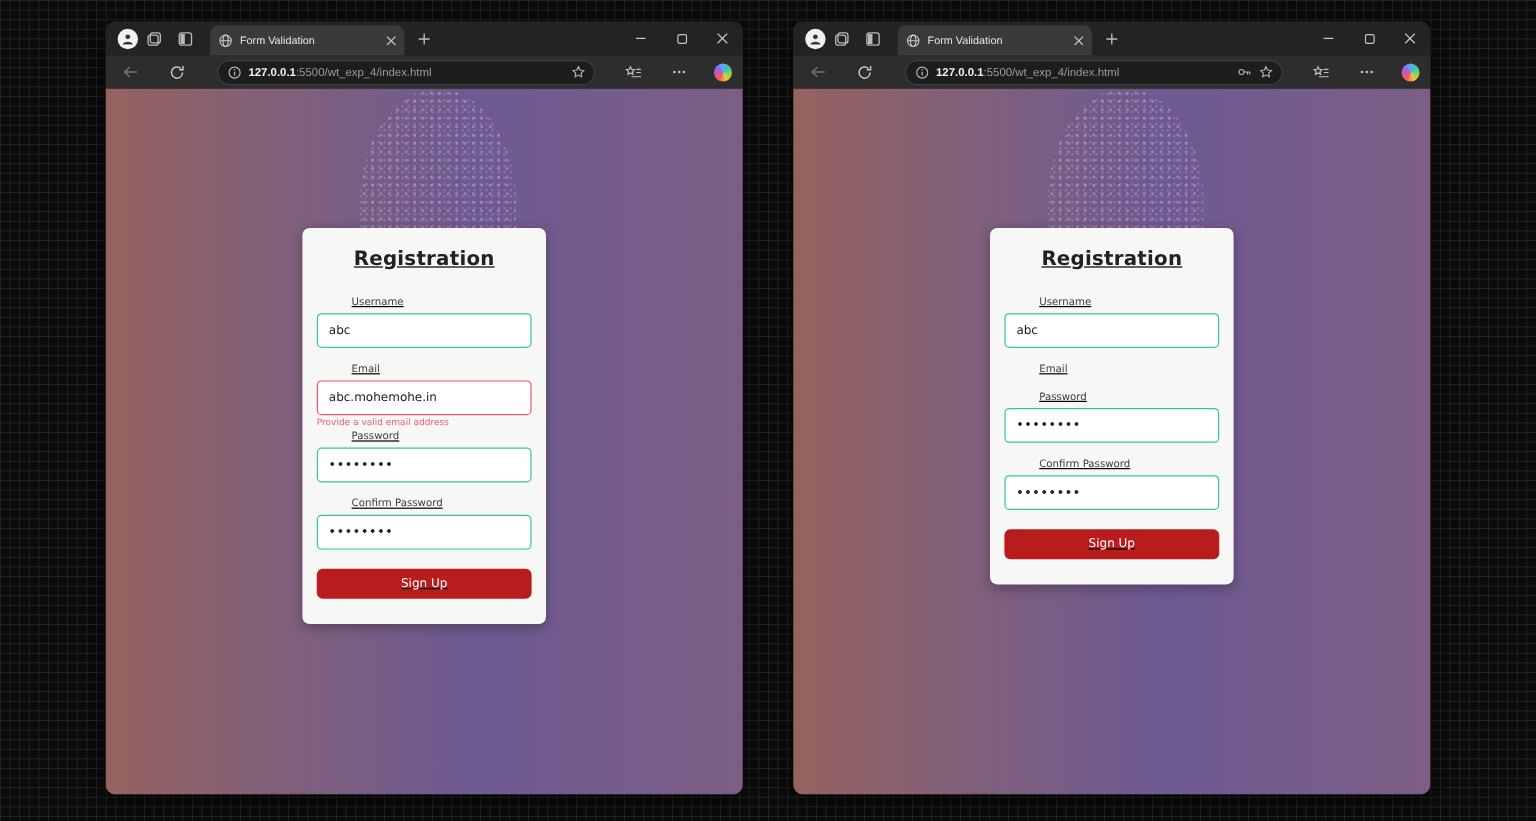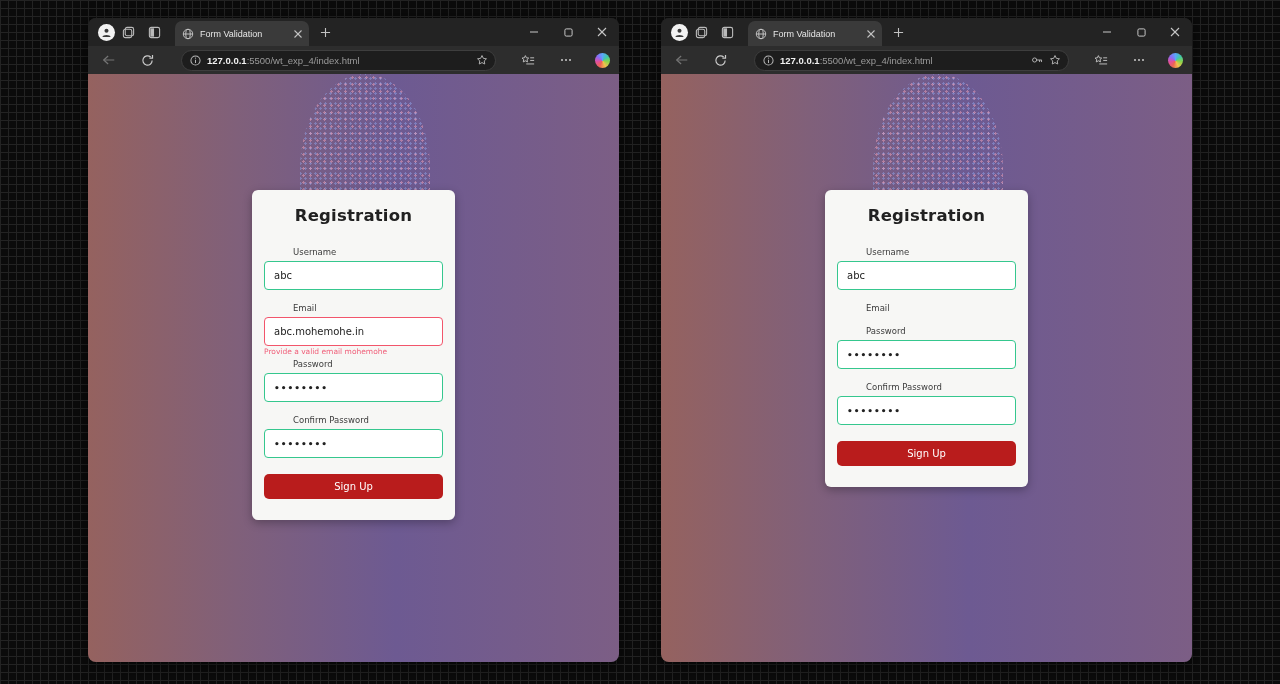--- a/index.html
+++ b/index.html
@@ -27,21 +27,21 @@
   .titlebar {
     height:28px; background:#232323; display:flex; align-items:center;
     padding-left:10px; position:relative;
   }
   .avatar-btn {
     width:17px; height:17px; border-radius:50%; background:#f2f2f2;
     display:flex; align-items:center; justify-content:center; flex:0 0 auto;
   }
   .tb-icon { width:26px; height:26px; display:flex; align-items:center; justify-content:center; color:#b9b9b9; flex:0 0 auto; }
   .tab {
-    margin-left:8px; align-self:flex-end; height:25px; width:134px;
+    margin-left:8px; align-self:flex-end; height:25px; width:162px;
     background:#3a3a3a; border-radius:7px 7px 0 0;
     display:flex; align-items:center; padding:0 7px; gap:6px; flex:0 0 auto;
   }
   .tab-title { font-size:9px; color:#e6e6e6; flex:1; white-space:nowrap; overflow:hidden; }
   .tab-close, .newtab-btn { color:#c2c2c2; display:flex; align-items:center; justify-content:center; }
   .newtab-btn { width:24px; height:24px; margin-left:4px; }
   .win-controls { position:absolute; right:0; top:0; height:28px; display:flex; }
   .win-btn { width:34px; height:28px; display:flex; align-items:center; justify-content:center; color:#c7c7c7; }
 
   
@@ -79,20 +79,21 @@
     background-image:
       radial-gradient(rgba(255,170,190,.45) 1px, transparent 1.3px),
       radial-gradient(rgba(150,180,255,.40) 1px, transparent 1.3px);
     background-size:7px 7px, 5px 5px;
     background-position:0 0, 3px 2px;
   }
   .card {
     position:relative; width:203px; margin:116px auto 0;
     background:#f7f7f5; border-radius:6px; box-shadow:0 3px 10px rgba(0,0,0,.28);
     padding:16px 12px 21px;
+    text-decoration:underline;
   }
   .card h1 {
     text-align:center; font-size:16.5px; font-weight:bold; color:#212121;
     margin-bottom:22px; letter-spacing:.2px;
   }
   .group { position:relative; margin-bottom:13px; }
   .group label { display:block; font-size:8.5px; color:#3b3b3b; margin-bottom:4px;padding-left:29px; }
   .group input {
     width:100%; height:29px; background:#fff; border:1.5px solid #35c78e;
     border-radius:4px; padding:0 9px; font-size:10px; color:#222;
@@ -227,21 +228,21 @@
       <h1>Registration</h1>
 
       <div class="group">
         <label>Username</label>
         <input value="abc" data-state="valid" style="">
       </div>
 
       <div class="group">
         <label>Email</label>
         <input value="abc.mohemohe.in" data-state="invalid" style="">
-        <div class="error-msg">Provide a valid email mohemohe</div>
+        <div class="error-msg">Provide a valid email address</div>
       </div>
 
       <div class="group">
         <label>Password</label>
         <input class="pw" value="••••••••" data-state="valid" style="">
       </div>
 
       <div class="group">
         <label>Confirm Password</label>
         <input class="pw" value="••••••••" data-state="valid" style="">

